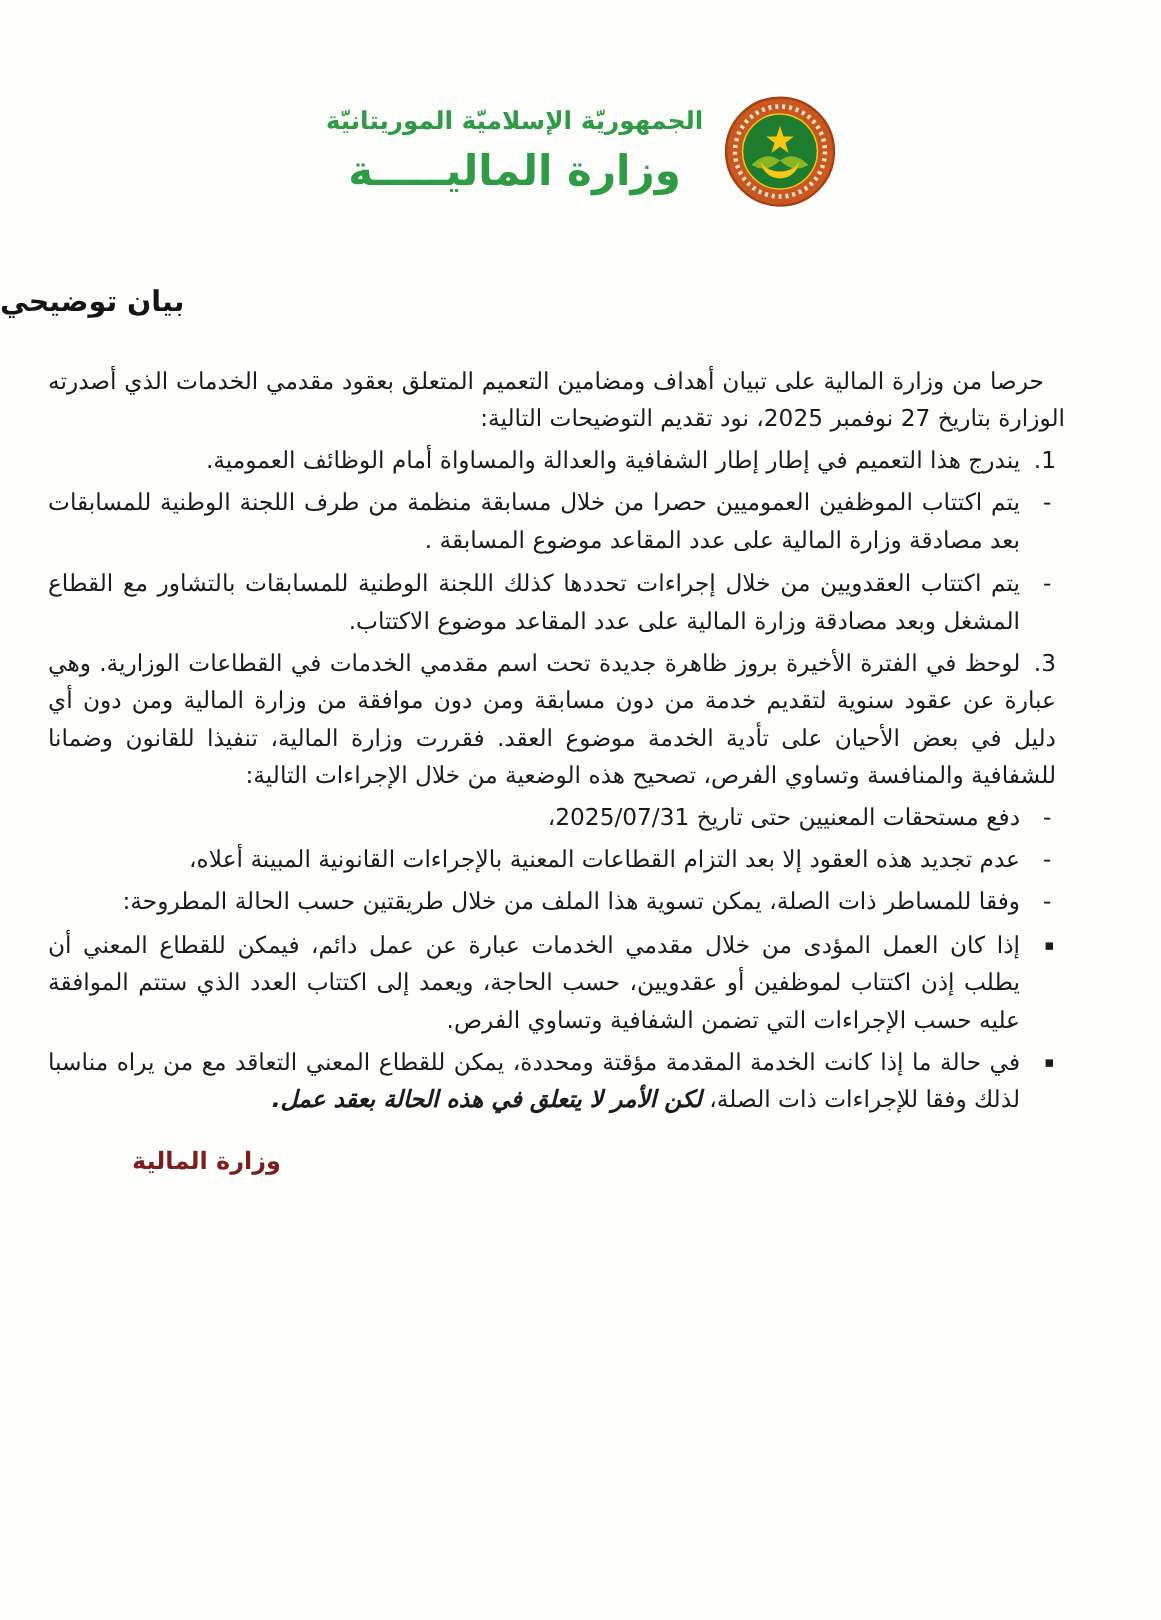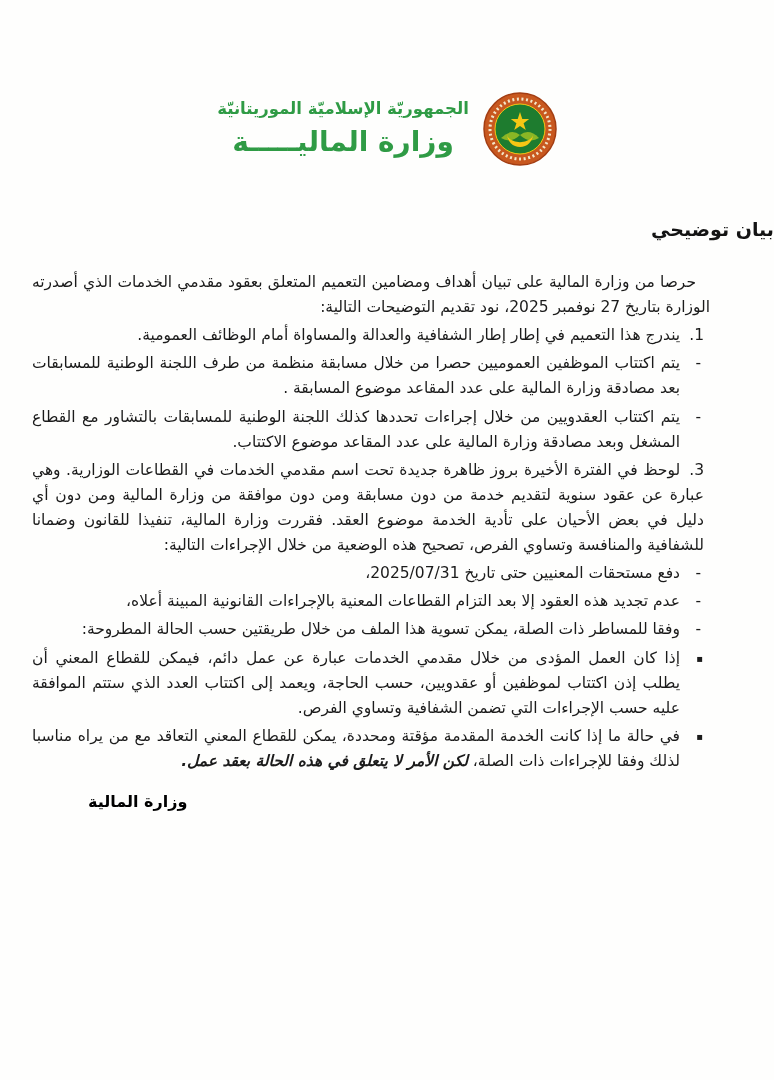--- a/index.html
+++ b/index.html
@@ -11,40 +11,40 @@
     background: #fefefd;
     overflow: hidden;
     direction: rtl;
     font-family: "DejaVu Sans", sans-serif;
     color: #1b1b1b;
     box-sizing: border-box;
   }
 
   
   .letterhead {
-    margin-top: 92px;
+    margin-top: 64px;
     display: flex;
     justify-content: center;
     align-items: center;
     gap: 14px;
   }
   .head-text {
     text-align: center;
     color: #2f9b45;
     line-height: 1.25;
   }
   .head-republic { font-size: 16.5px; font-weight: bold; }
   .head-motto    { font-size: 12px;   font-weight: bold; margin-top: 2px; }
   .head-ministry { font-size: 28px;   font-weight: bold; margin-top: 4px; }
   .emblem { width: 74px; height: 74px; flex: 0 0 74px; }
 
   
   .doc-title {
     margin: 52px 0 0 0;
-    text-align: right;
+    text-align: left;
     font-size: 19px;
     font-weight: bold;
     color: #141414;
   }
 
   
   .content {
     margin: 30px 64px 0 32px;
     font-size: 15.5px;
     line-height: 1.62;
@@ -68,21 +68,21 @@
 
   .b { font-weight: bold; font-style: italic; }
 
   
   .signature {
     margin: 18px 64px 0 64px;
     text-align: left;
     padding-left: 24px;
     font-size: 16px;
     font-weight: bold;
-    color: #000000;
+    color: #7f1d1d;
   }
 </style>
 </head>
 <body>
 
 <div class="page">
 
   <header class="letterhead">
     <div class="emblem">
       <svg viewBox="0 0 74 74" width="74" height="74" aria-hidden="true">

